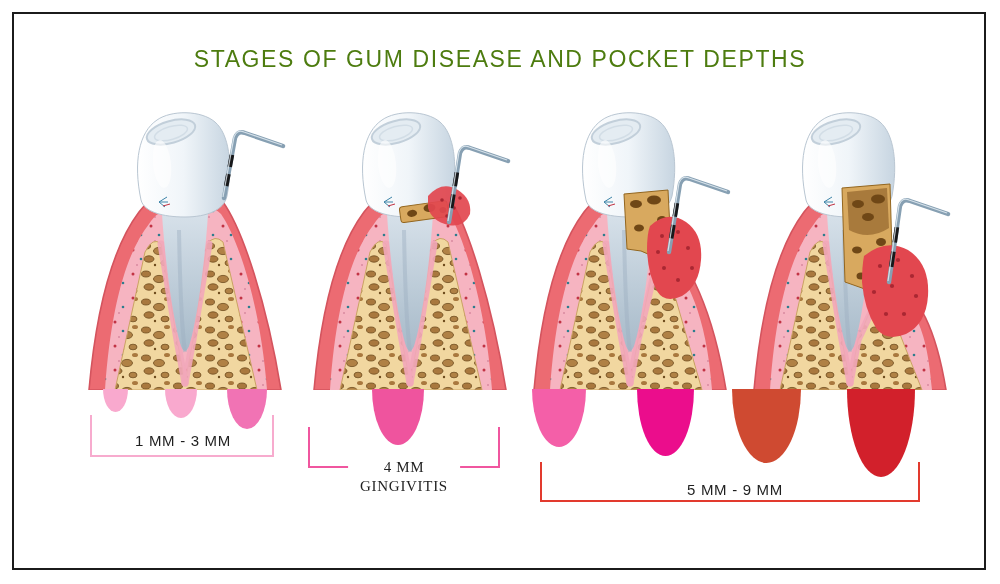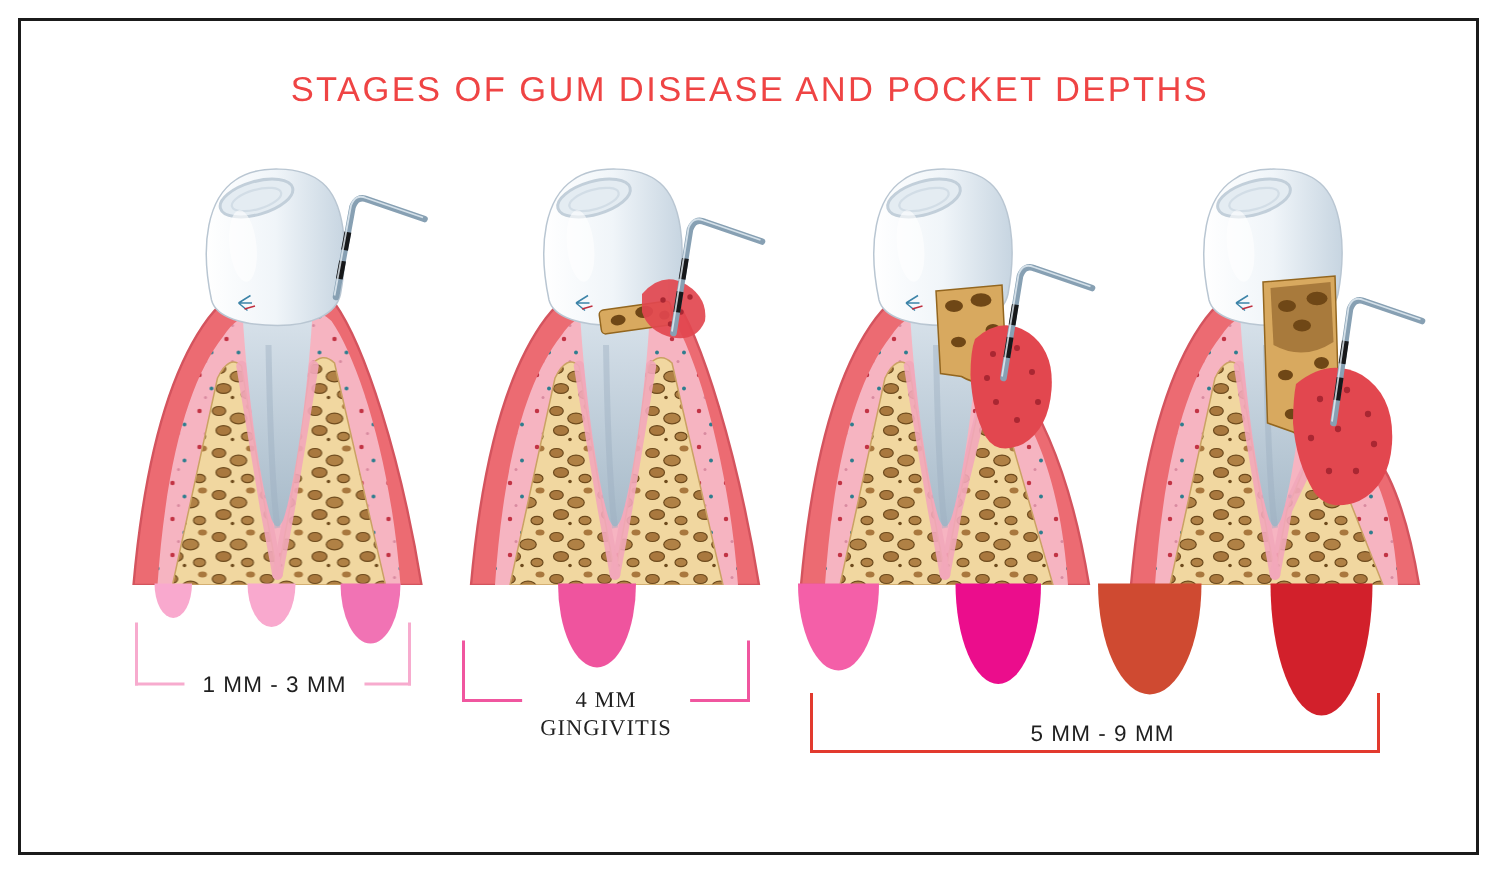--- a/index.html
+++ b/index.html
@@ -6,21 +6,21 @@
   .canvas{
     position:relative;width:1000px;height:584px;background:#ffffff;overflow:hidden;
     font-family:"Liberation Sans",sans-serif;
   }
   .frame{
     position:absolute;left:12px;top:12px;width:974px;height:558px;
     border:2px solid #1b1b1b;box-sizing:border-box;pointer-events:none;
   }
   .title{
     position:absolute;left:0;top:46px;width:100%;text-align:center;
-    font-size:23px;letter-spacing:1.6px;color:#ef4444;font-weight:400;
+    font-size:23px;letter-spacing:1.6px;color:#4d7c0f;font-weight:400;
   }
   .tooth-svg{position:absolute;width:220px;height:290px;top:100px;}
   .marker{position:absolute;border-radius:0 0 50% 50% / 0 0 100% 100%;}
   .bracket{position:absolute;box-sizing:border-box;border-style:solid;border-top:none;background:transparent;}
   .bracket-label{
     position:absolute;transform:translateX(-50%);background:#ffffff;
     padding:0 12px;text-align:center;white-space:nowrap;z-index:5;
     font-size:15px;letter-spacing:0.7px;line-height:19px;color:#1f1f1f;
   }
 </style>
@@ -203,21 +203,21 @@
       <div class="marker" style="left: 165px; top: 389px; width: 32px; height: 29px; background: rgb(249, 169, 206);"></div>
       <div class="marker" style="left: 227px; top: 389px; width: 40px; height: 40px; background: rgb(241, 115, 180);"></div>
       <div class="marker" style="left: 372px; top: 389px; width: 52px; height: 56px; background: rgb(239, 84, 158);"></div>
       <div class="marker" style="left: 532px; top: 389px; width: 54px; height: 58px; background: rgb(244, 95, 168);"></div>
       <div class="marker" style="left: 636.5px; top: 389px; width: 57px; height: 67px; background: rgb(235, 13, 140);"></div>
       <div class="marker" style="left: 731.5px; top: 389px; width: 69px; height: 74px; background: rgb(207, 74, 49);"></div>
       <div class="marker" style="left: 847px; top: 389px; width: 68px; height: 88px; background: rgb(210, 32, 43);"></div>
     </div>
   <div id="brackets-layer">
       <div class="bracket" style="left: 90px; top: 415px; width: 184px; height: 42px; border-width: 0px 2px 2px; border-color: rgb(247, 171, 206);"></div>
-      <div class="bracket-label" style="left: 183px; top: 447px;">
+      <div class="bracket-label" style="left: 183px; top: 431px;">
         <div>1 MM - 3 MM</div>
       </div>
       <div class="bracket" style="left: 308px; top: 427px; width: 192px; height: 41px; border-width: 0px 2px 2px; border-color: rgb(240, 86, 159);"></div>
       <div class="bracket-label" style="left: 404px; top: 458px; font-family: Liberation Serif, serif;">
         <div>4 MM</div>
         <div>GINGIVITIS</div>
       </div>
       <div class="bracket" style="left: 540px; top: 462px; width: 380px; height: 40px; border-width: 0px 2px 2px; border-color: rgb(226, 58, 46);"></div>
       <div class="bracket-label" style="left: 735px; top: 480px;">
         <div>5 MM - 9 MM</div>

